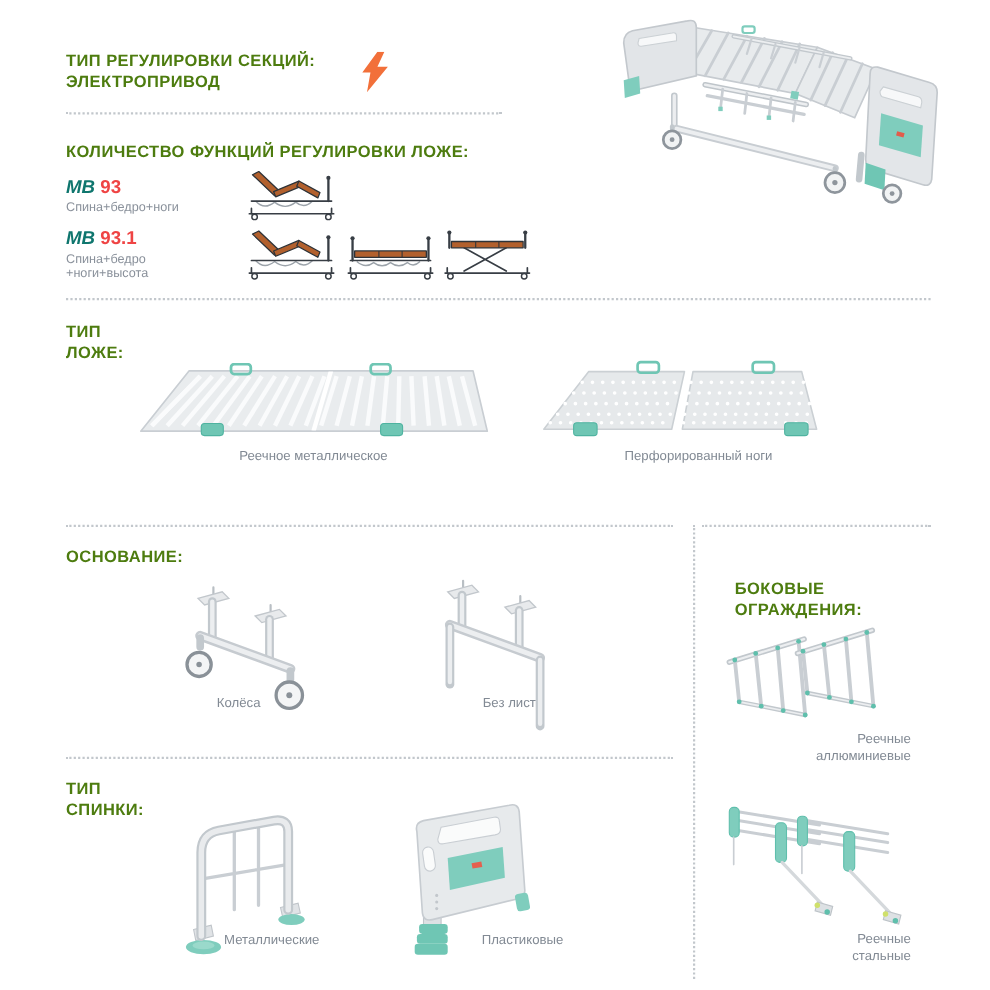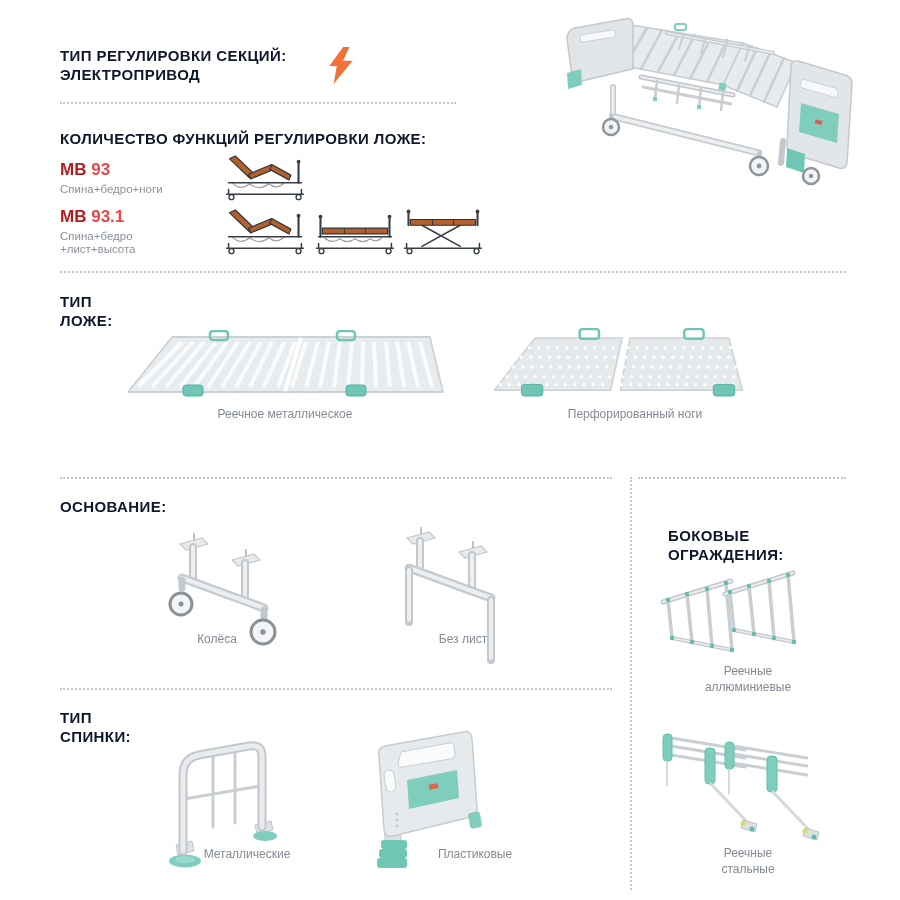--- a/index.html
+++ b/index.html
@@ -3,31 +3,31 @@
 <meta charset="utf-8">
 <style>
   * { margin:0; padding:0; box-sizing:border-box; }
   html,body { background:#ffffff; }
   .page {
     position:relative; width:900px; height:900px; background:#ffffff;
     font-family:"Liberation Sans", sans-serif; overflow:hidden;
   }
   .abs { position:absolute; }
   .sec-title {
-    color:#0f172a; font-weight:bold; font-size:15px; line-height:19px;
+    color:#4d7c0f; font-weight:bold; font-size:15px; line-height:19px;
     letter-spacing:0.4px; text-transform:uppercase;
   }
   .dot-h { border-top:2px dotted #C2C7CC; height:0; }
   .dot-v { border-left:2px dotted #C2C7CC; width:0; }
   .model-name { font-size:17px; font-weight:bold; line-height:20px; }
-  .model-prefix { color:#b91c1c; }
+  .model-prefix { color:#0f766e;font-style:italic; }
   .model-num { color:#ef4444; }
   .model-desc { color:#8A919B; font-size:11.5px; line-height:13px; margin-top:3px; }
   .img-label { color:#828A94; font-size:12px; line-height:16px; text-align:center; }
-  .img-label.left { text-align:center; }
+  .img-label.left { text-align:right; }
   svg { display:block; }
   
   .pl  { stroke:#383E45; stroke-width:1.6; fill:none; stroke-linecap:round; }
   .plb { stroke:#383E45; stroke-width:2.2; fill:none; stroke-linecap:round; }
   .pz  { stroke:#9CA3AA; stroke-width:1.3; fill:none; }
   .pw  { fill:#ffffff; stroke:#383E45; stroke-width:1.4; }
   .pm  { fill:#B2602D; stroke:#2E3338; stroke-width:1.2; stroke-linejoin:round; }
   .pt  { stroke:#2E3338; stroke-width:1; }
   
   .mt-out { stroke:#C2C8CD; fill:none; stroke-linecap:round; }
@@ -179,21 +179,21 @@
       <use href="#pict-artic"></use>
     </svg>
 
   <div class="abs" style="left:60px; top:207px; width:160px;">
     <div class="model-name">
       <span class="model-prefix">МВ</span>
       <span class="model-num">93.1</span>
     </div>
     <div class="model-desc">
       <div>Спина+бедро</div>
-      <div>+лист+высота</div>
+      <div>+ноги+высота</div>
     </div>
   </div>
   <svg class="abs" style="left:222px; top:209px;" width="86" height="46" viewBox="0 0 88 48">
       <use href="#pict-artic"></use>
     </svg>
   <svg class="abs" style="left:312px; top:209px;" width="86" height="46" viewBox="0 0 88 48">
       <use href="#pict-flat"></use>
     </svg>
   <svg class="abs" style="left:400px; top:209px;" width="86" height="46" viewBox="0 0 88 48">
       <use href="#pict-high"></use>

